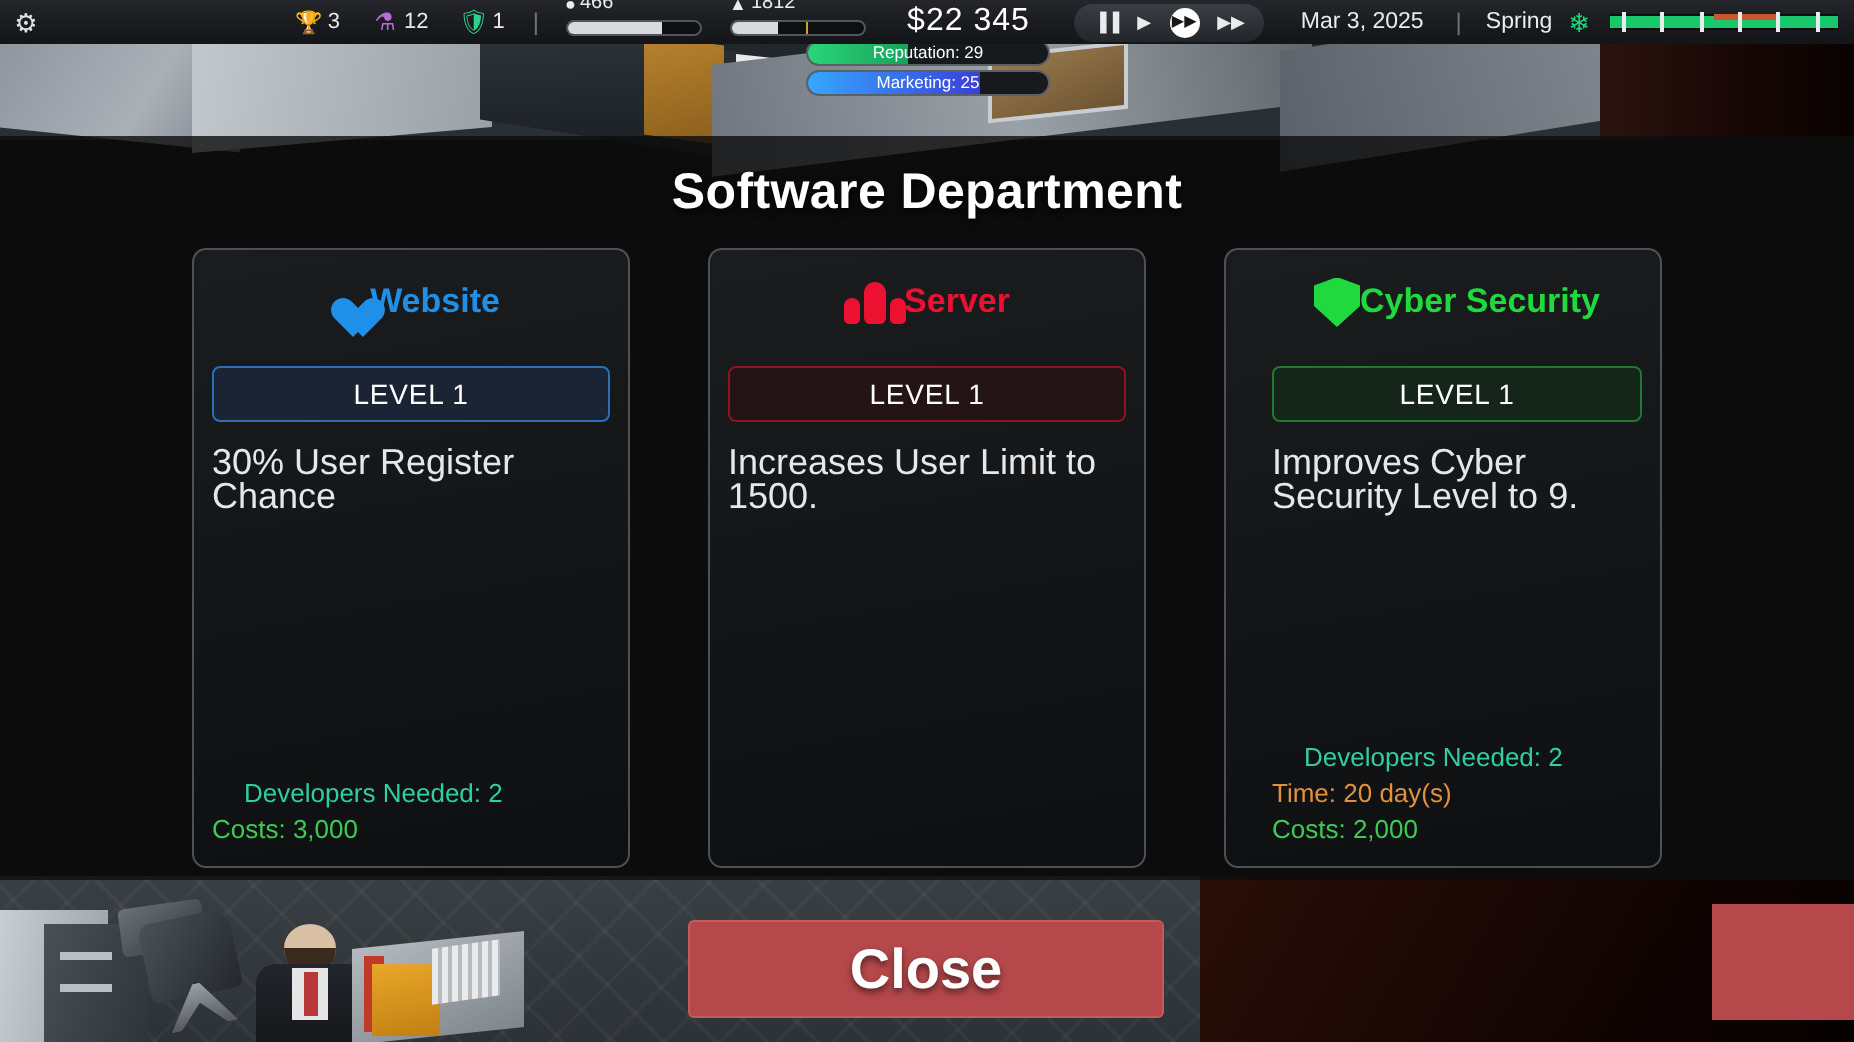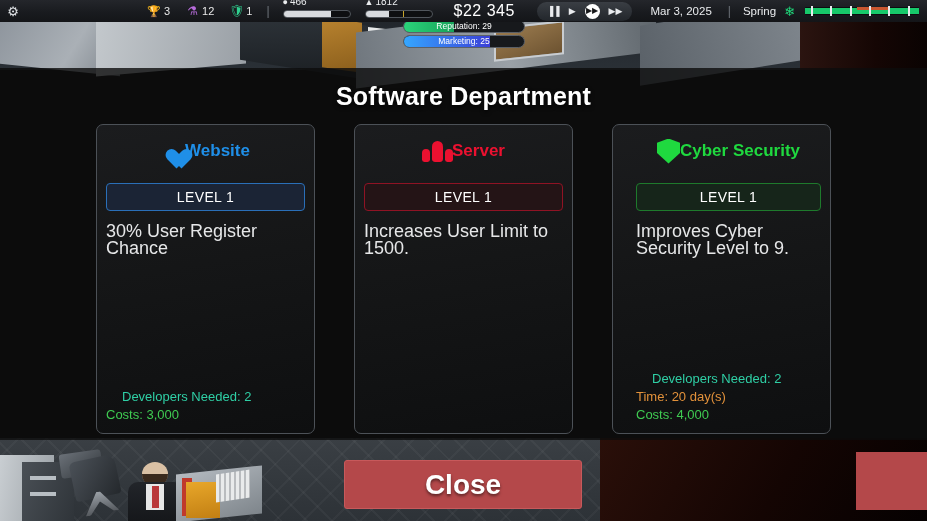--- a/index.html
+++ b/index.html
@@ -368,20 +368,20 @@
     <div class="card" style="border-color:#4c5157;padding-left:23px;">
       <div class="card-head">
         <span class="ico-shield"></span>
         <span class="ctitle" style="color:#1fd93f;">Cyber Security</span>
       </div>
       <div class="lvl" id="lvl-2" style="background: rgb(22, 37, 26); border: 1px solid rgb(30, 122, 44);">LEVEL 1</div>
       <div class="desc">Improves Cyber Security Level to 9.</div>
       <div class="stats">
         <div class="s-dev">Developers Needed: 2</div>
         <div class="s-time">Time: 20 day(s)</div>
-        <div class="s-cost">Costs: 4,000</div>
+        <div class="s-cost">Costs: 2,000</div>
       </div>
     </div>
 
   </div>
 </div>
 
 <div id="close-btn">Close</div>
 
 </body></html>

